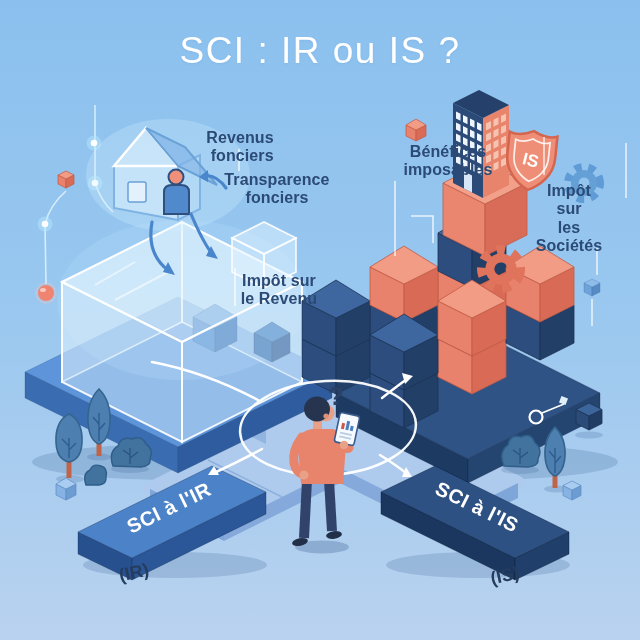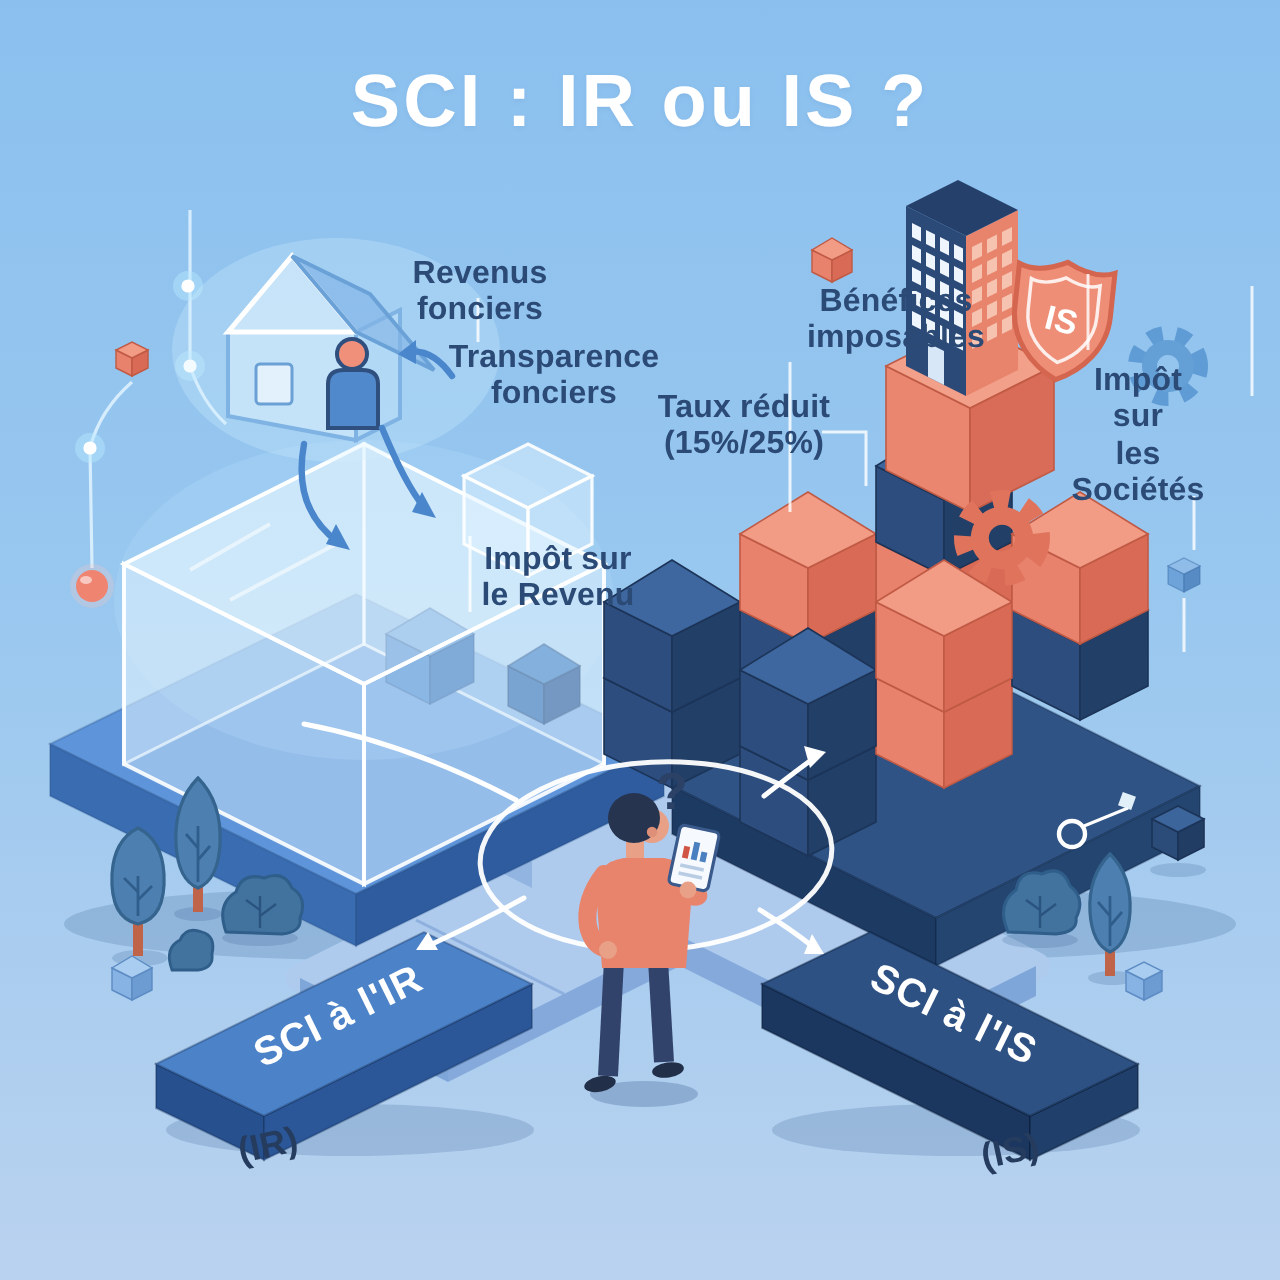--- a/index.html
+++ b/index.html
@@ -1,21 +1,21 @@
 <!DOCTYPE html>
 <html><head>
 <meta charset="utf-8">
 <style>
   html,body{margin:0;padding:0;}
   .stage{position:relative;width:640px;height:640px;overflow:hidden;
     background:linear-gradient(180deg,#8bc0ee 0%,#98c7ef 45%,#b9d2ef 100%);
     font-family:"Liberation Sans",sans-serif;}
   .stage svg{position:absolute;left:0;top:0;}
   .ovl{position:absolute;transform:translate(-50%,-50%);}
-  .title{font-size:37px;font-weight:700;color:#ffffff;letter-spacing:1.5px;white-space:nowrap;
+  .title{font-size:37px;font-weight:400;color:#ffffff;letter-spacing:1.5px;white-space:nowrap;
     text-shadow:0 1px 2px rgba(120,170,220,.4);}
   .lbl{font-size:16px;font-weight:700;color:#2b4a75;text-align:center;
     white-space:pre-line;line-height:1.15;letter-spacing:.1px;}
   .caption{font-size:18px;font-weight:700;color:#253c5e;}
   .qmark{font-size:26px;font-weight:800;color:#2b4166;}
 </style>
 </head>
 <body>
 
 <div class="stage">
@@ -384,31 +384,29 @@
     </g>
     <circle cx="344" cy="445" r="4.2" fill="#e8a087"></circle>
     <circle cx="326" cy="413" r="8.5" fill="#e8a087"></circle>
     <ellipse cx="317" cy="409" rx="13" ry="12.5" fill="#27344f"></ellipse>
     <circle cx="326" cy="416" r="2.6" fill="#dd8f77"></circle>
   </g>
 </svg>
 
 <div class="ovl title" style="left:320px;top:51px;">SCI : IR ou IS ?</div>
 
-<div class="ovl lbl" style="left:240px;top:147px;">Revenus
+<div class="ovl lbl" style="left:240px;top:147px;text-align:right;">Revenus
 fonciers</div>
 <div class="ovl lbl" style="left:277px;top:189px;">Transparence
 fonciers</div>
 <div class="ovl lbl" style="left:279px;top:290px;">Impôt sur
 le Revenu</div>
 
 <div class="ovl lbl" style="left:412px;top:161px;margin-left:36px;">Bénéfices
 imposables</div>
-<div class="ovl lbl" style="left:372px;top:214px;">Taux réduit
-(15%/25%)</div>
 <div class="ovl lbl" style="left:569px;top:219px;">Impôt sur
 les Sociétés</div>
 
 <div class="ovl caption" style="left:134px;top:573px;transform:translate(-50%,-50%) rotate(-12deg);">(IR)</div>
 <div class="ovl caption" style="left:505px;top:576px;transform:translate(-50%,-50%) rotate(-12deg);">(IS)</div>
 
 <div class="ovl qmark" style="left:336px;top:396px;">?</div>
 
 </div>
 

